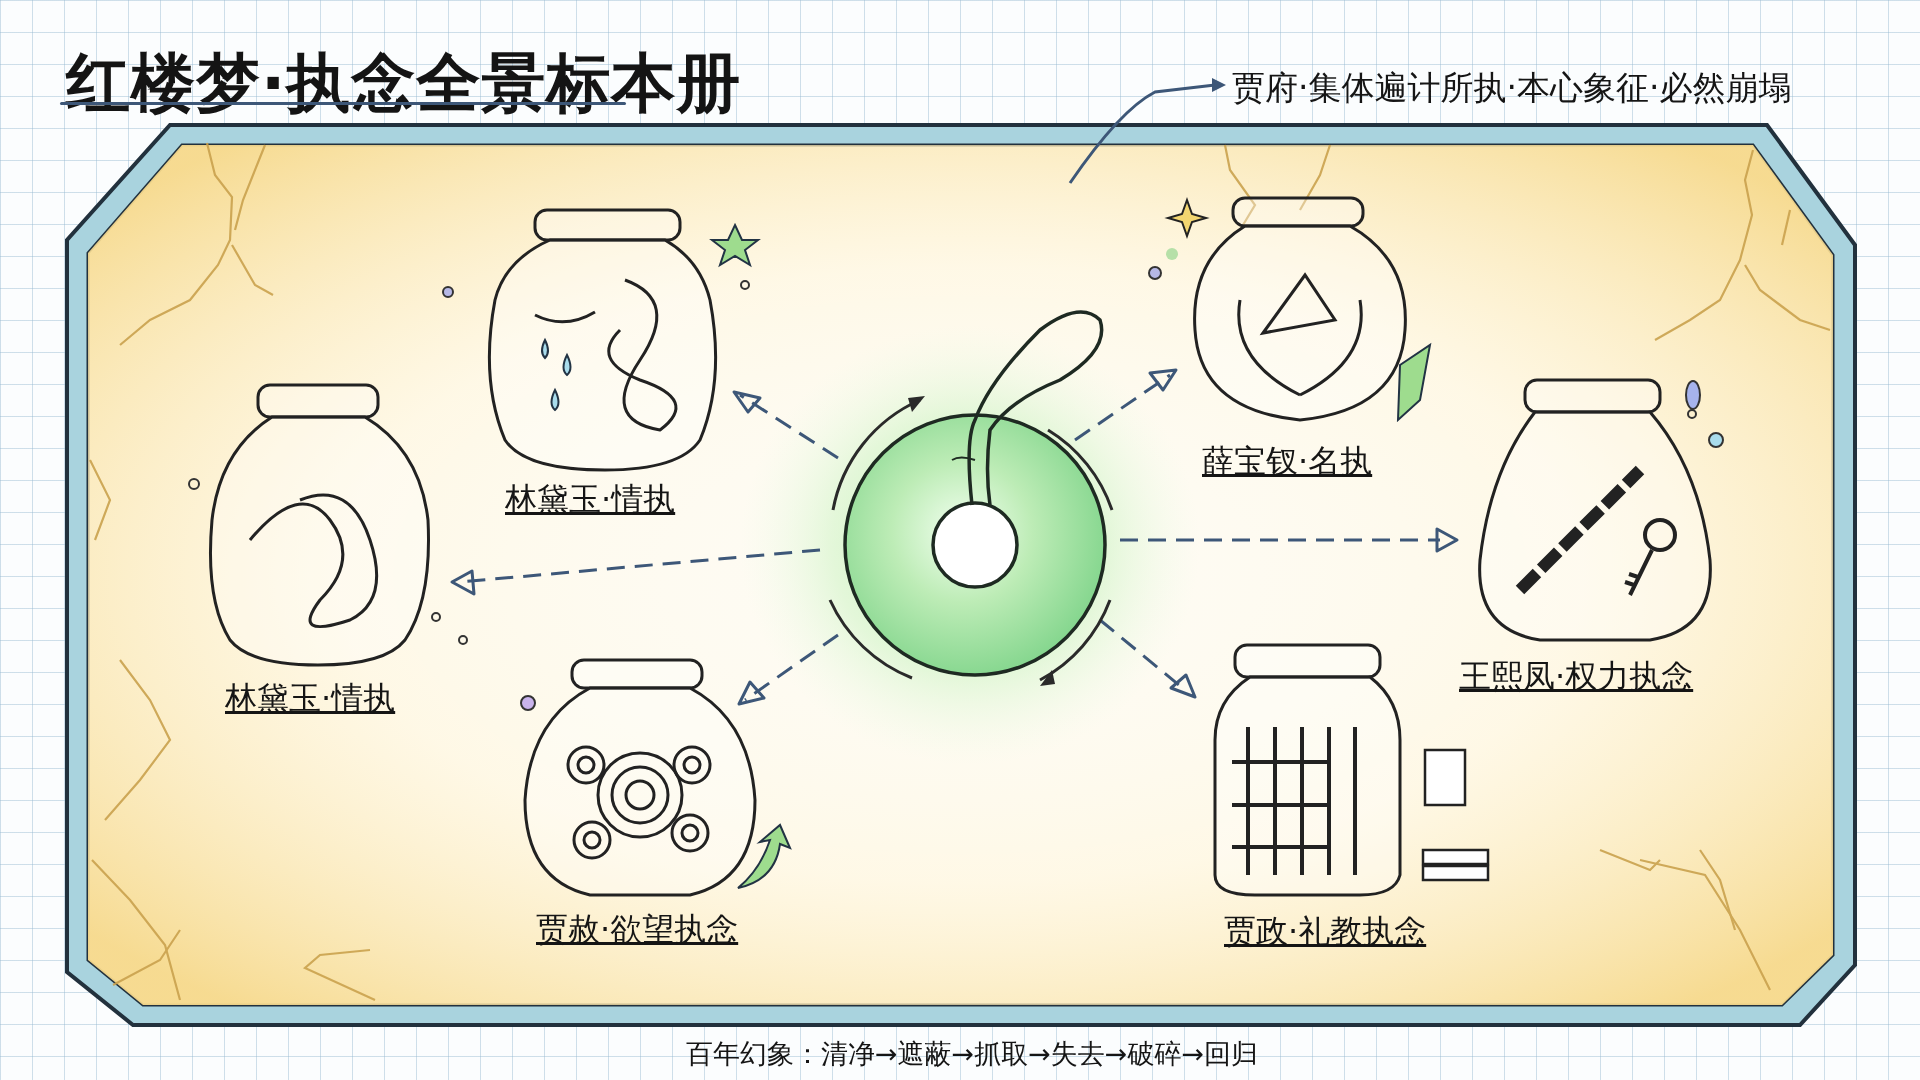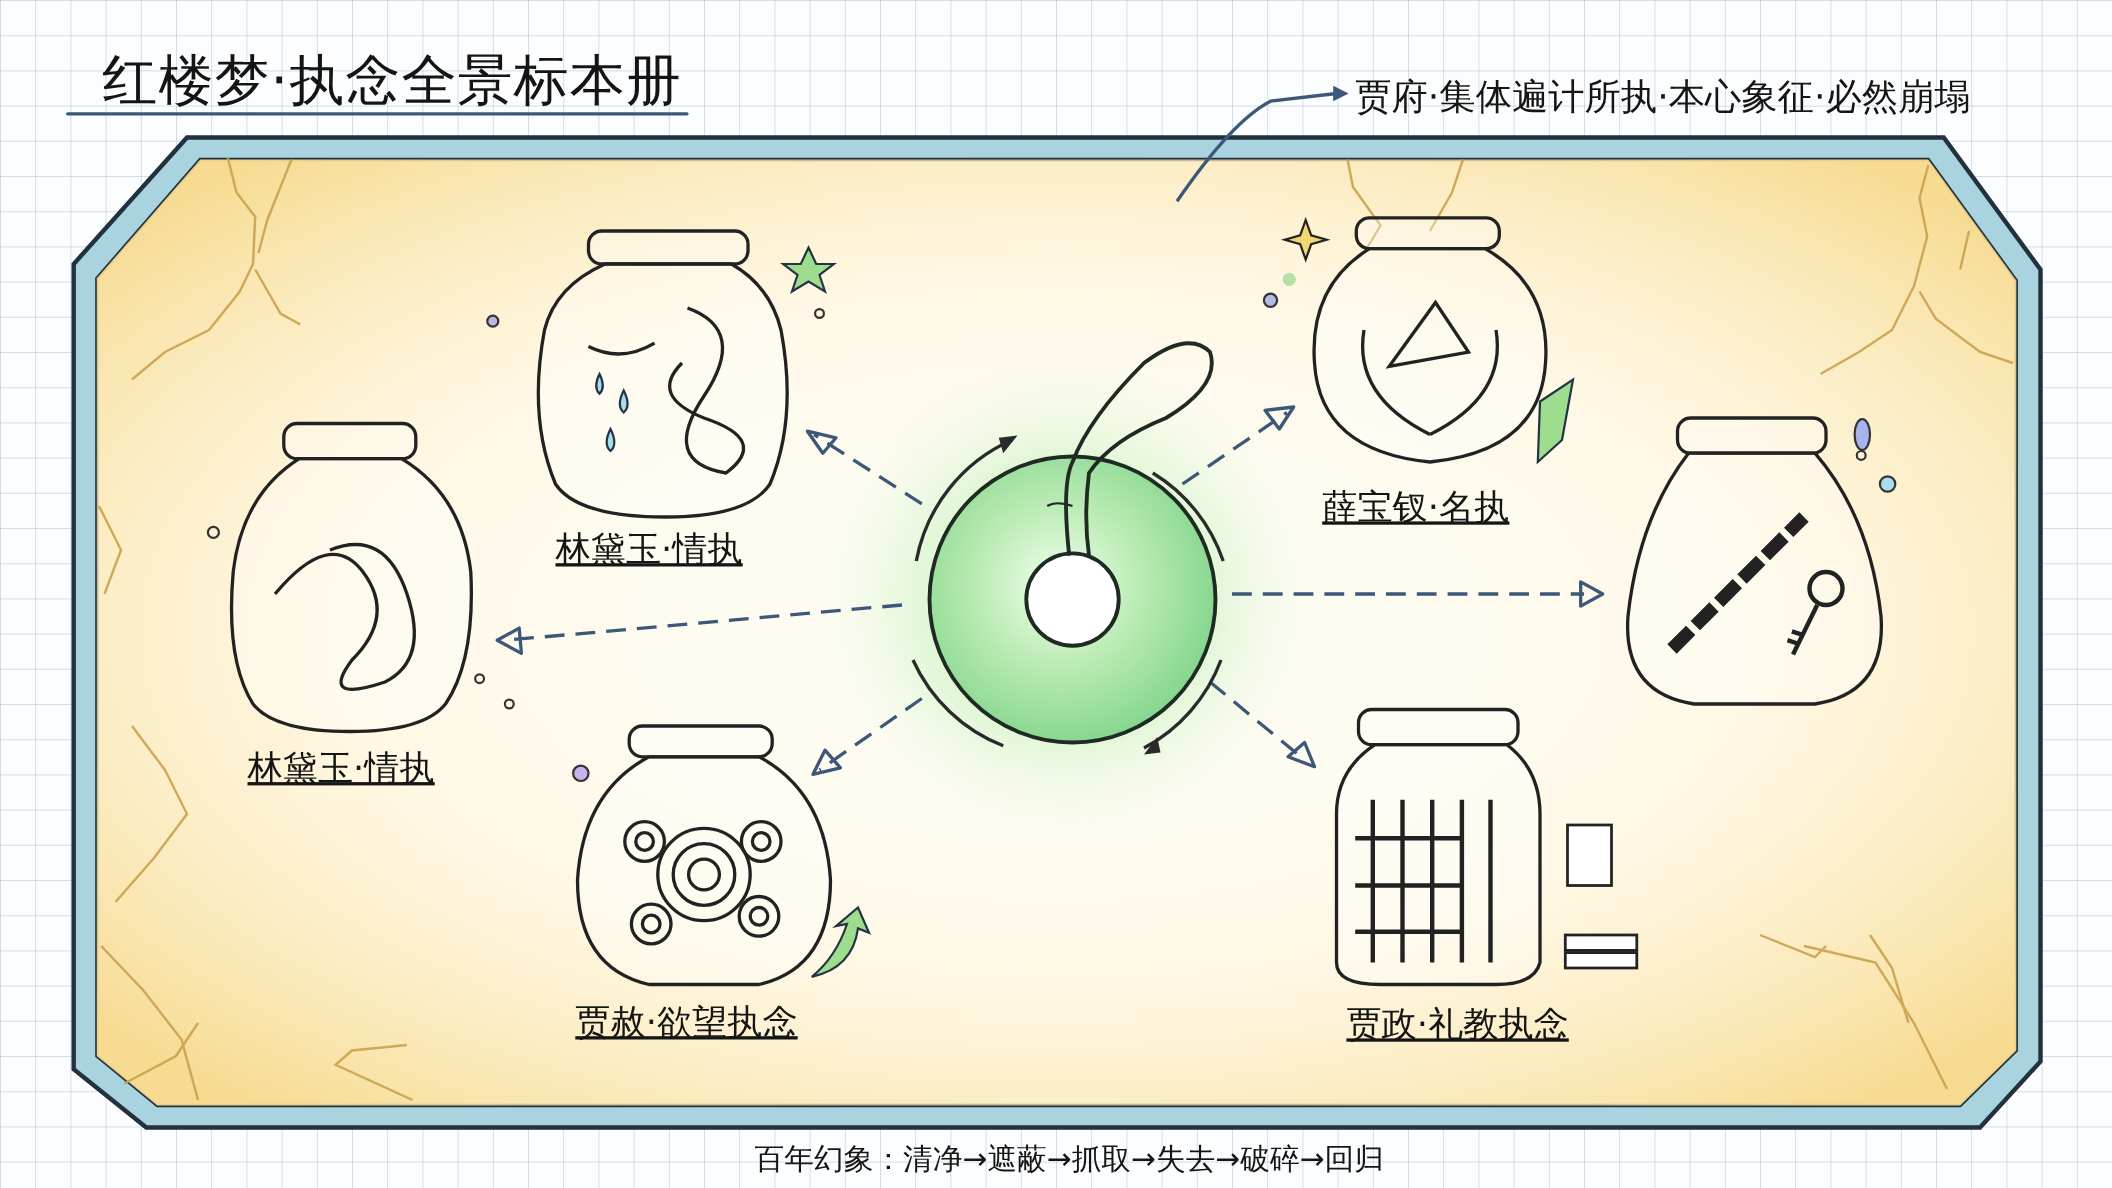--- a/index.html
+++ b/index.html
@@ -7,21 +7,21 @@
     width:1920px;height:1080px;position:relative;overflow:hidden;
     background-color:#fbfdfe;
     background-image:
       linear-gradient(to right, rgba(150,185,210,0.45) 1px, transparent 1px),
       linear-gradient(to bottom, rgba(150,185,210,0.45) 1px, transparent 1px);
     background-size:32px 32px;
     font-family:"DejaVu Sans","Liberation Sans",sans-serif;
     color:#1a1a1a;
   }
   .abs{position:absolute;}
-  .title{left:66px;top:40px;font-size:50px;font-weight:normal;letter-spacing:1px;color:#141414;white-space:nowrap;margin-left:27px;}
+  .title{left:66px;top:40px;font-size:64px;font-weight:bold;letter-spacing:1px;color:#141414;white-space:nowrap;}
   .title-underline{left:60px;top:102px;width:566px;height:3px;background:#3d5778;border-radius:2px;}
   .annotation{left:1232px;top:66px;font-size:33px;color:#151515;white-space:nowrap;}
   .frame-svg{left:0;top:0;}
   .label{font-size:32px;color:#151515;white-space:nowrap;text-decoration:underline;}
   .footer{left:686px;top:1036px;font-size:27px;color:#151515;white-space:nowrap;}
   svg{overflow:visible;}
 </style>
 </head>
 <body>
 
@@ -205,25 +205,26 @@
   <div class="abs label" style="left:15px;top:292px;">林黛玉·情执</div>
 </div>
 
 <div class="abs" style="left:1190px;top:195px;width:230px;height:285px;">
   <span class="abs" style="left:0;top:0;width:230px;height:230px;"></span>
   <div class="abs label" style="left:12px;top:245px;">薛宝钗·名执</div>
 </div>
 
 <div class="abs" style="left:1455px;top:380px;width:300px;height:330px;">
   <span class="abs" style="left:20px;top:0;width:260px;height:265px;"></span>
+  <div class="abs label" style="left:4px;top:275px;">王熙凤·权力执念</div>
 </div>
 
 <div class="abs" style="left:520px;top:655px;width:270px;height:300px;">
   <span class="abs" style="left:0;top:0;width:250px;height:245px;"></span>
-  <div class="abs label" style="left:3px;top:253px;">贾赦·欲望执念</div>
+  <div class="abs label" style="left:16px;top:253px;">贾赦·欲望执念</div>
 </div>
 
 <div class="abs" style="left:1217px;top:640px;width:310px;height:315px;">
   <span class="abs" style="left:0;top:0;width:300px;height:260px;"></span>
   <div class="abs label" style="left:7px;top:270px;">贾政·礼教执念</div>
 </div>
 
 <div class="abs" style="left:820px;top:300px;width:330px;height:440px;">
   <span class="abs" style="left:10px;top:0;width:300px;height:390px;"></span>
 </div>

